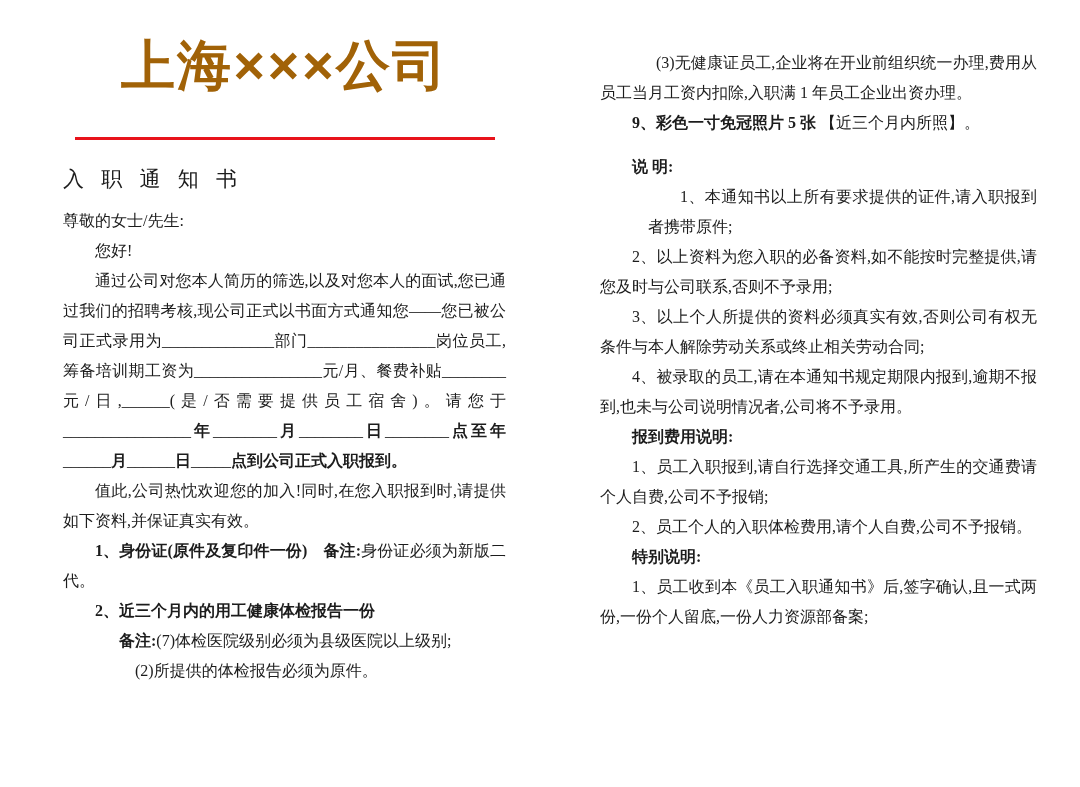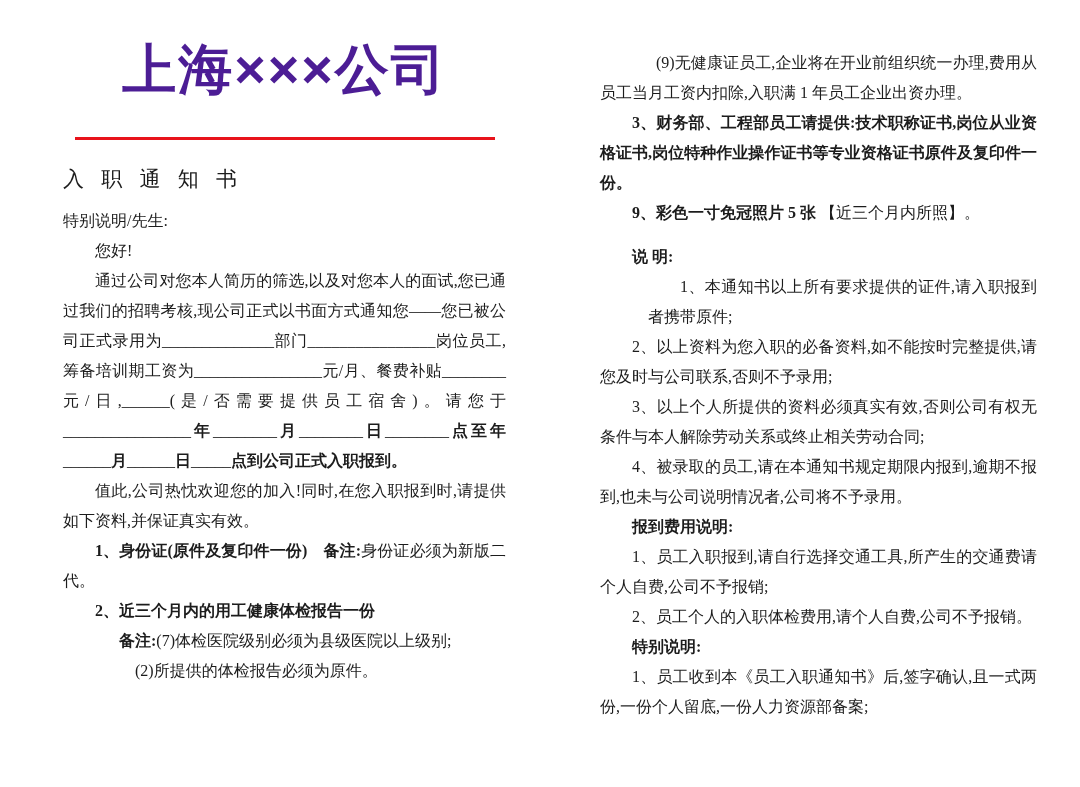--- a/index.html
+++ b/index.html
@@ -50,39 +50,38 @@
     margin: 0;
   }
   .bold { font-weight: bold; }
 </style>
 </head>
 <body>
 
 <div class="page" style="color: rgb(28, 28, 28);">
 
   <div class="col col-left">
-    <div class="company-name" style="color: #4c1d95;">上海×××公司</div>
+    <div class="company-name" style="color: #a16207; font-family: Liberation Mono, monospace;">上海×××公司</div>
     <hr class="header-divider" style="border-top-color: rgb(232, 19, 27);">
     <div class="doc-title">入 职 通 知 书</div>
     <div class="body-text">
-        <div class="para"><span>特别说明/先生:</span></div>
+        <div class="para"><span>尊敬的女士/先生:</span></div>
         <div class="para" style="text-indent: 2em;"><span>您好!</span></div>
         <div class="para" style="text-indent: 2em;"><span>通过公司对您本人简历的筛选,以及对您本人的面试,您已通过我们的招聘考核,现公司正式以书面方式通知您——您已被公司正式录用为______________部门________________岗位员工,筹备培训期工资为________________元/月、餐费补贴________元/日,______(是/否需要提供员工宿舍)。请您于________________</span><span class="bold">年</span><span>________</span><span class="bold">月</span><span>________</span><span class="bold">日</span><span>________</span><span class="bold">点至年</span><span>______</span><span class="bold">月</span><span>______</span><span class="bold">日</span><span>_____</span><span class="bold">点到公司正式入职报到。</span></div>
         <div class="para" style="text-indent: 2em;"><span>值此,公司热忱欢迎您的加入!同时,在您入职报到时,请提供如下资料,并保证真实有效。</span></div>
         <div class="para" style="text-indent: 2em;"><span class="bold">1、身份证(原件及复印件一份)</span><span>　</span><span class="bold">备注:</span><span>身份证必须为新版二代。</span></div>
         <div class="para" style="text-indent: 2em;"><span class="bold">2、近三个月内的用工健康体检报告一份</span></div>
         <div class="para" style="text-indent: 3.5em;"><span class="bold">备注:</span><span>(7)体检医院级别必须为县级医院以上级别;</span></div>
         <div class="para" style="text-indent: 4.5em;"><span>(2)所提供的体检报告必须为原件。</span></div>
       </div>
   </div>
 
   <div class="col col-right">
     <div class="body-text" style="margin-top:0">
-        <div class="para" style="text-indent: 3.5em;"><span>(9)无健康证员工,企业将在开业前组织统一办理,费用从员工当月工资内扣除,入职满 1 年员工企业出资办理。</span></div>
-        <div class="para" style="text-indent: 2em;"><span class="bold">3、财务部、工程部员工请提供:技术职称证书,岗位从业资格证书,岗位特种作业操作证书等专业资格证书原件及复印件一份。</span></div>
+        <div class="para" style="text-indent: 3.5em;"><span>(3)无健康证员工,企业将在开业前组织统一办理,费用从员工当月工资内扣除,入职满 1 年员工企业出资办理。</span></div>
         <div class="para" style="text-indent: 2em;"><span class="bold">9、彩色一寸免冠照片 5 张 </span><span>【近三个月内所照】。</span></div>
         <div class="para" style="text-indent: 2em; margin-top: 14px;"><span class="bold">说 明:</span></div>
         <div class="para" style="text-indent: 2em; margin-left: 48px;"><span>1、本通知书以上所有要求提供的证件,请入职报到者携带原件;</span></div>
         <div class="para" style="text-indent: 2em;"><span>2、以上资料为您入职的必备资料,如不能按时完整提供,请您及时与公司联系,否则不予录用;</span></div>
         <div class="para" style="text-indent: 2em;"><span>3、以上个人所提供的资料必须真实有效,否则公司有权无条件与本人解除劳动关系或终止相关劳动合同;</span></div>
         <div class="para" style="text-indent: 2em;"><span>4、被录取的员工,请在本通知书规定期限内报到,逾期不报到,也未与公司说明情况者,公司将不予录用。</span></div>
         <div class="para" style="text-indent: 2em;"><span class="bold">报到费用说明:</span></div>
         <div class="para" style="text-indent: 2em;"><span>1、员工入职报到,请自行选择交通工具,所产生的交通费请个人自费,公司不予报销;</span></div>
         <div class="para" style="text-indent: 2em;"><span>2、员工个人的入职体检费用,请个人自费,公司不予报销。</span></div>
         <div class="para" style="text-indent: 2em;"><span class="bold">特别说明:</span></div>

